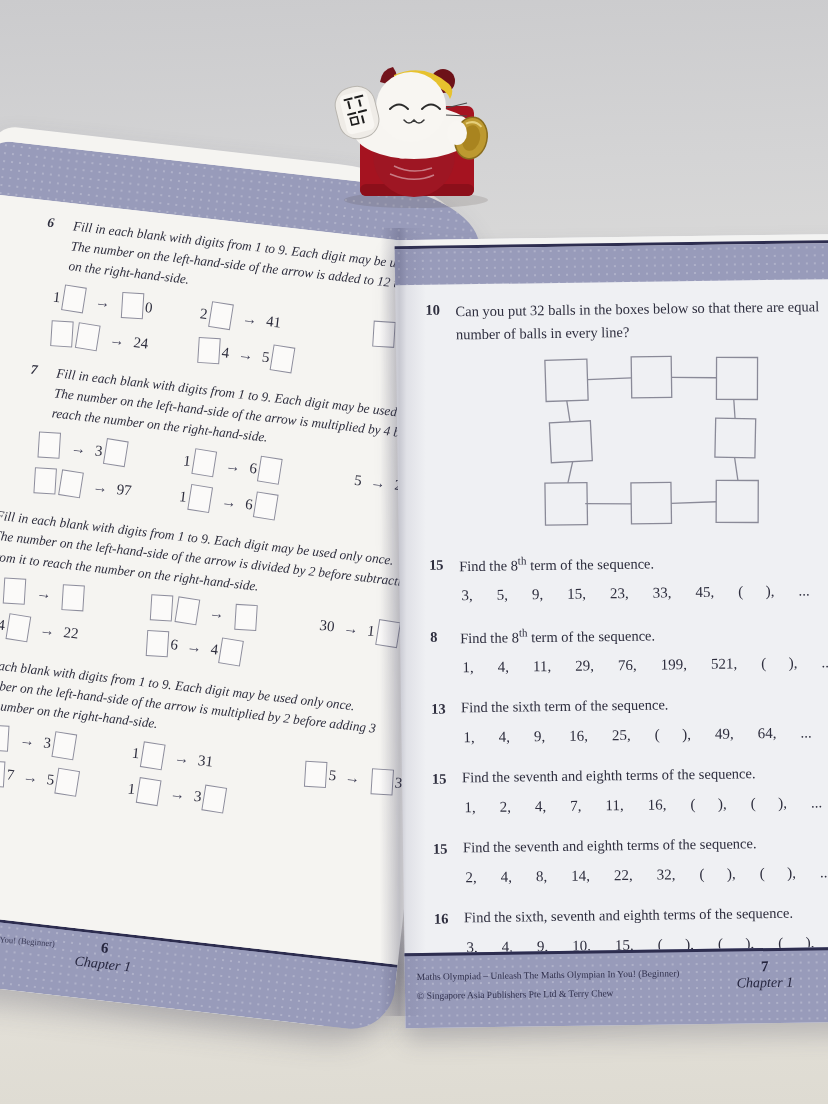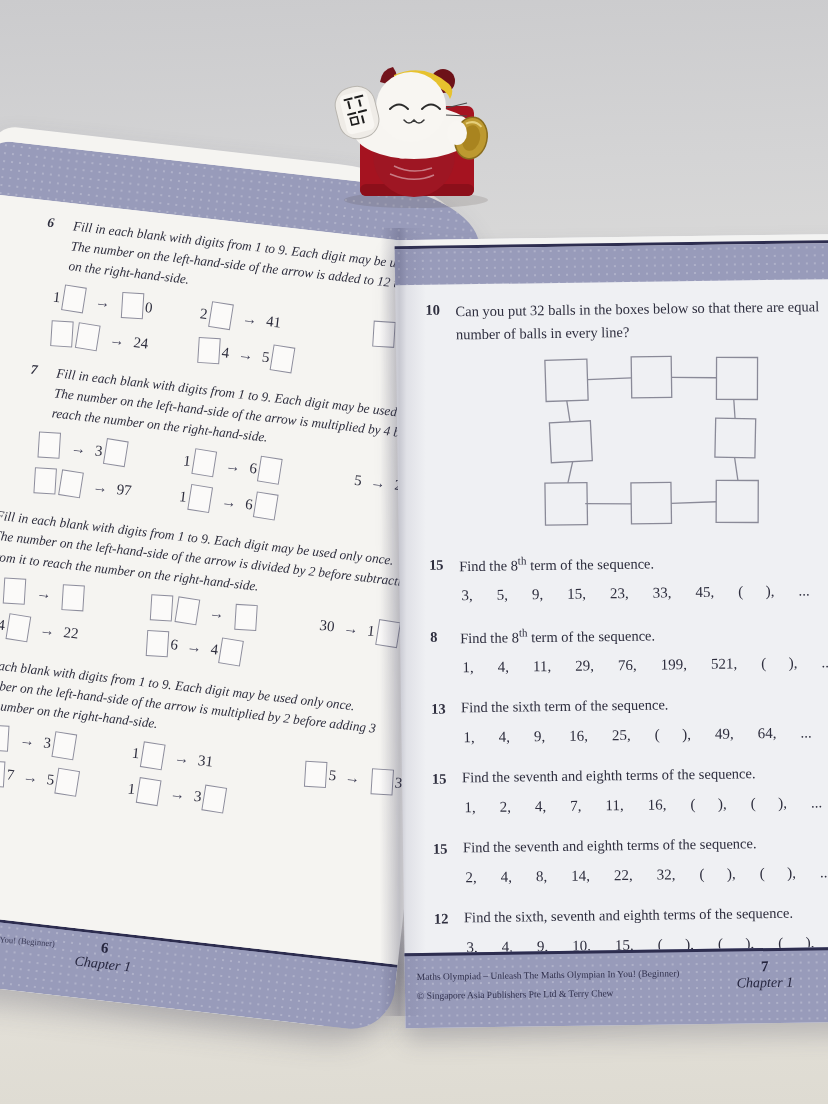--- a/index.html
+++ b/index.html
@@ -431,21 +431,21 @@
           </div>
           <div class="seq">
             <div class="seq-head">
               <span class="rq-num">15</span>
               <span class="seq-prompt"><span>Find the seventh and eighth terms of the sequence.</span></span>
             </div>
             <div class="seq-terms"><span>2,</span><span>4,</span><span>8,</span><span>14,</span><span>22,</span><span>32,</span><span>(      ),</span><span>(      ),</span><span>...</span></div>
           </div>
           <div class="seq">
             <div class="seq-head">
-              <span class="rq-num">12</span>
+              <span class="rq-num">16</span>
               <span class="seq-prompt"><span>Find the sixth, seventh and eighth terms of the sequence.</span></span>
             </div>
             <div class="seq-terms"><span>3,</span><span>4,</span><span>9,</span><span>10,</span><span>15,</span><span>(      ),</span><span>(      ),</span><span>(      ),</span></div>
           </div>
         </div>
     </div>
 
     <div class="rp-footer band">
       <div class="rp-footer-text">
         <div>Maths Olympiad – Unleash The Maths Olympian In You! (Beginner)</div>

